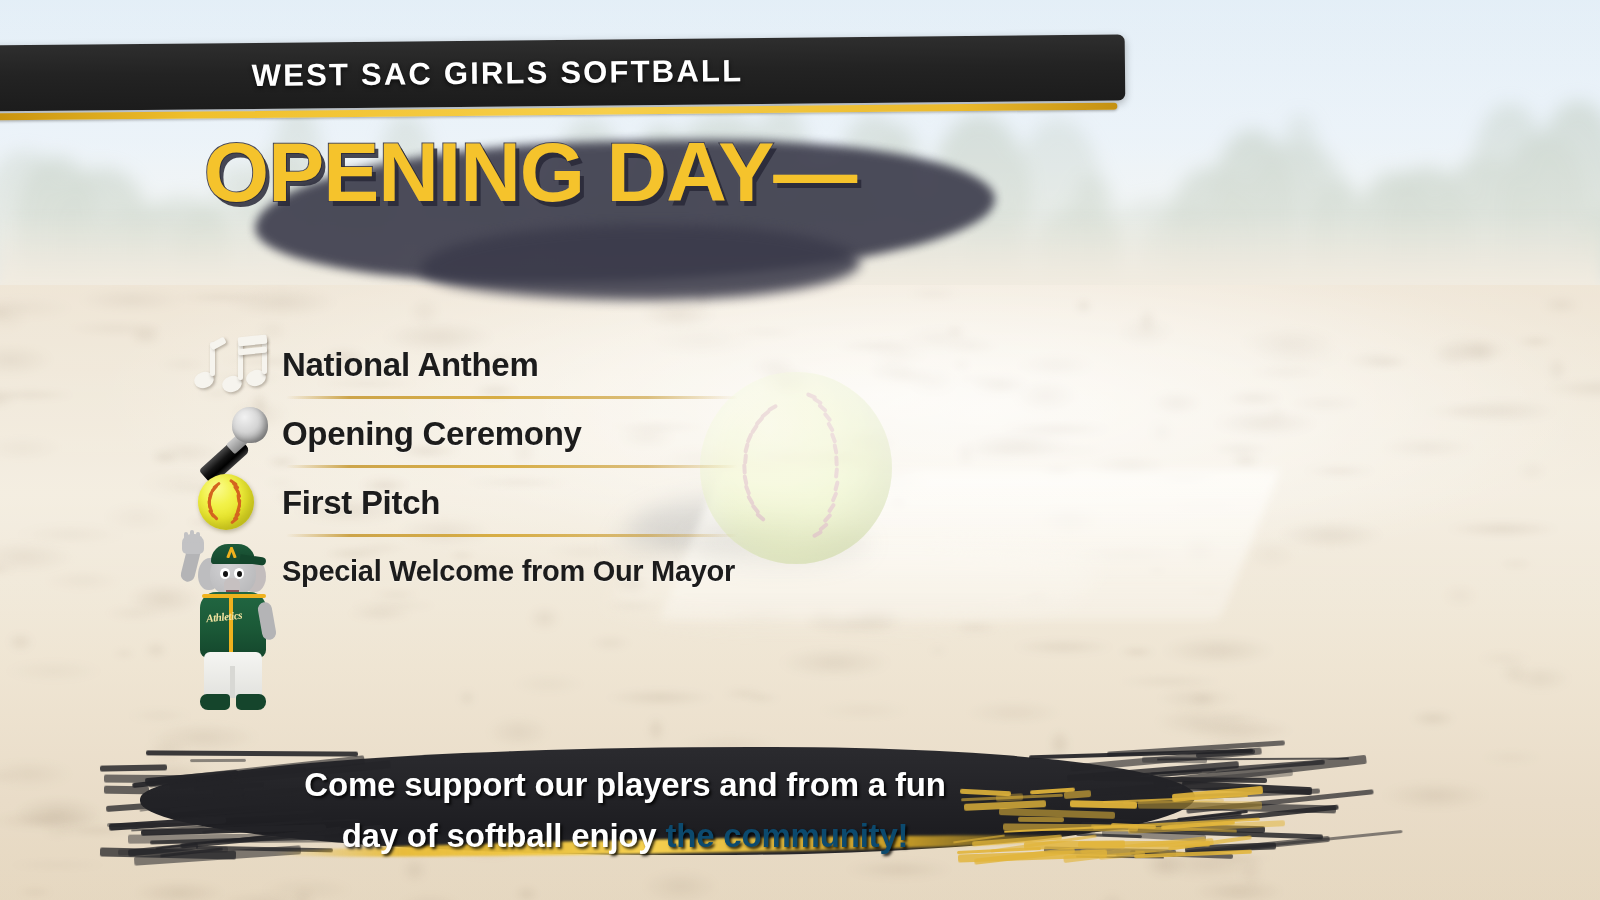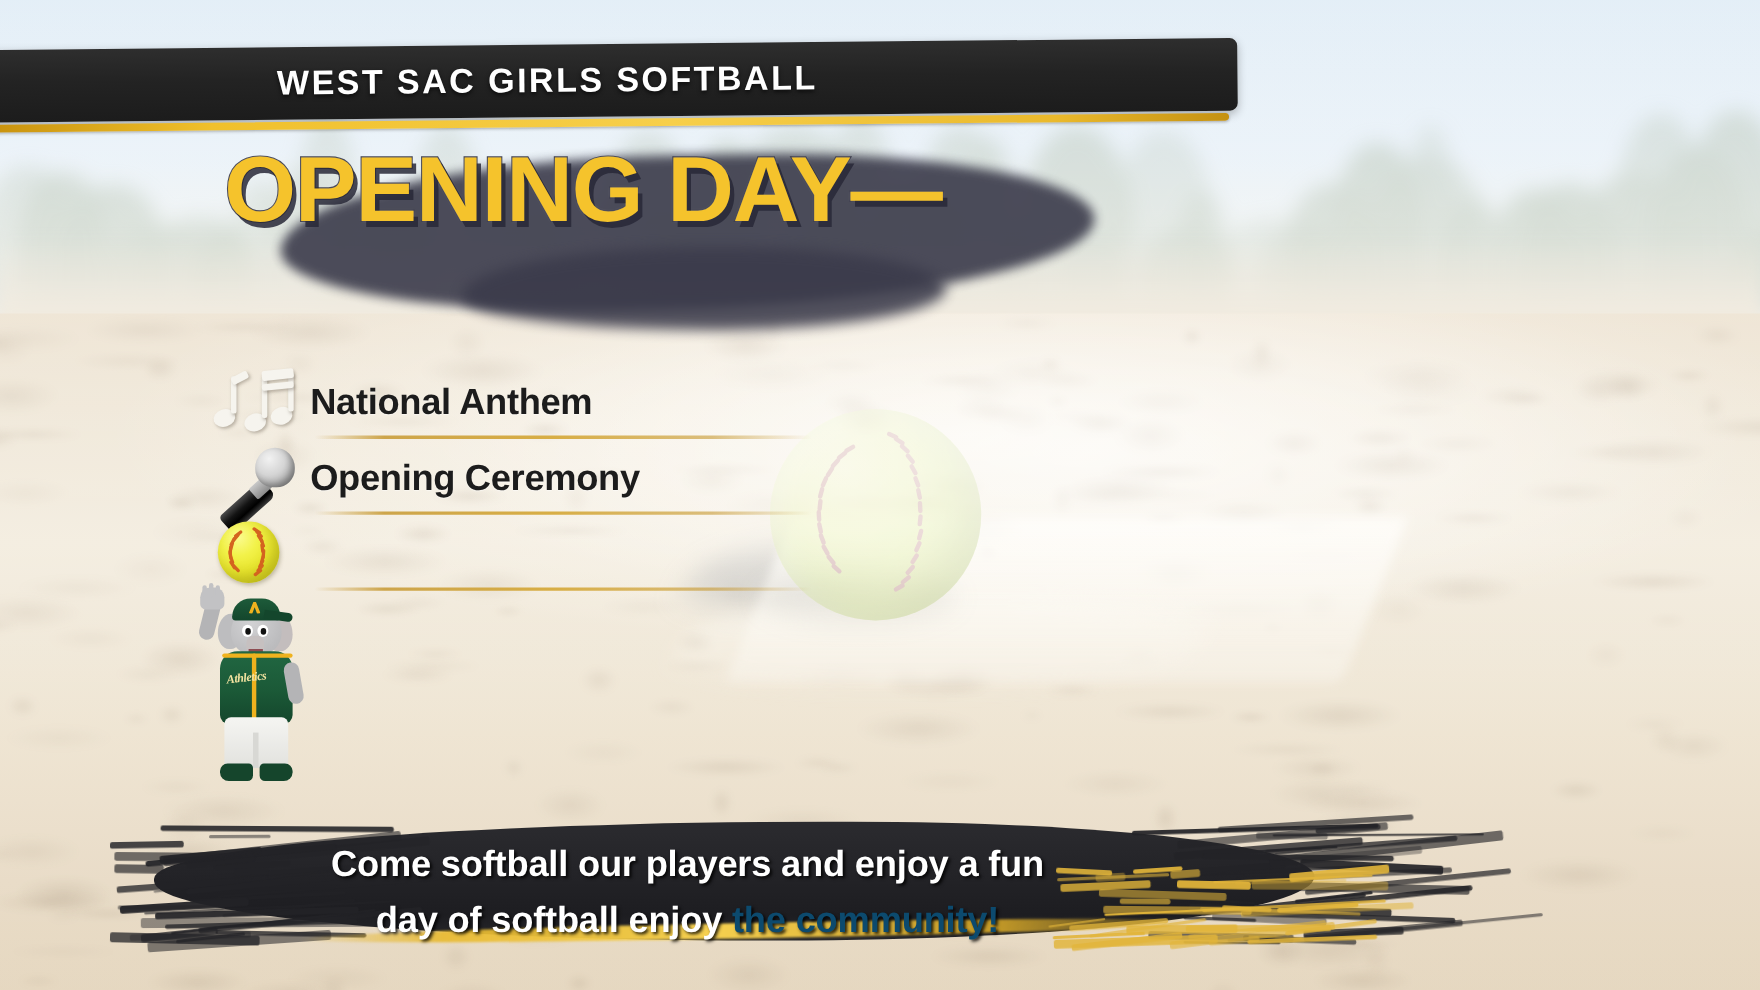--- a/index.html
+++ b/index.html
@@ -613,26 +613,28 @@
           <div class="sb-seam" style="left: 11.5152px; top: 12.9483px; transform: rotate(130deg);"></div>
           <div class="sb-seam" style="left: 9.45077px; top: 16.5px; transform: rotate(118deg);"></div>
           <div class="sb-seam" style="left: 8.02225px; top: 20.5106px; transform: rotate(106deg);"></div>
           <div class="sb-seam" style="left: 7.29203px; top: 24.8049px; transform: rotate(94deg);"></div>
           <div class="sb-seam" style="left: 7.29203px; top: 29.1951px; transform: rotate(82deg);"></div>
           <div class="sb-seam" style="left: 8.02225px; top: 33.4894px; transform: rotate(70deg);"></div>
           <div class="sb-seam" style="left: 9.45077px; top: 37.5px; transform: rotate(58deg);"></div>
           <div class="sb-seam" style="left: 11.5152px; top: 41.0517px; transform: rotate(46deg);"></div>
         </div>
     </div>
+    <div class="ag-label">First Pitch</div>
     <div class="divider"></div>
   </div>
 
 
   <div class="agenda-row small">
     <div class="ag-icon"></div>
+    <div class="ag-label">Special Welcome from Our Mayor</div>
   </div>
 
 </div>
 
 <div id="mascot">
 
   <div class="m-part" style="left:2px;  top:10px;  width:14px; height:40px; background:#b4b4b6; border-radius:7px; transform:rotate(14deg);"></div>
   <div class="m-part" style="left:0px;  top:2px;   width:22px; height:20px; background:#c2c2c4; border-radius:9px 9px 5px 5px;"></div>
   <div class="m-part" style="left:2px;  top:0px;   width:4px;  height:11px; background:#c2c2c4; border-radius:2px;"></div>
   <div class="m-part" style="left:8px;  top:-2px;  width:4px;  height:13px; background:#c2c2c4; border-radius:2px;"></div>
@@ -774,16 +776,16 @@
       <div class="gold-fray" style="width: 115.808px; height: 7.33233px; left: 878.743px; top: 74.5195px; opacity: 0.56652; transform: rotate(1.90067deg);"></div>
       <div class="gold-fray" style="width: 45.6957px; height: 4.90748px; left: 898.306px; top: 82.0873px; opacity: 0.643875; transform: rotate(0.532459deg);"></div>
       <div class="gold-fray" style="width: 124.195px; height: 7.76042px; left: 1017.96px; top: 66.3588px; opacity: 0.426322; transform: rotate(0.386471deg);"></div>
       <div class="gold-fray" style="width: 101.305px; height: 5.89113px; left: 854.376px; top: 118.001px; opacity: 0.780529; transform: rotate(-6.53729deg);"></div>
       <div class="gold-fray" style="width: 27.0267px; height: 7.29961px; left: 944.217px; top: 55.6795px; opacity: 0.623161; transform: rotate(-4.23884deg);"></div>
       <div class="gold-fray" style="width: 101.359px; height: 7.98588px; left: 904.151px; top: 106.062px; opacity: 0.820886; transform: rotate(-0.718158deg);"></div>
       <div class="gold-fray" style="width: 74.303px; height: 3.94992px; left: 1040.84px; top: 87.8151px; opacity: 0.94037; transform: rotate(-3.97526deg);"></div>
       <div class="gold-fray" style="width: 145.858px; height: 3.19174px; left: 970.962px; top: 91.6052px; opacity: 0.548281; transform: rotate(1.98987deg);"></div>
     </div>
   <div id="bottom-text">
-    <div>Come softball our players and enjoy a fun</div>
+    <div>Come support our players and from a fun</div>
     <div><span>day of softball enjoy </span><span class="hl">the community!</span></div>
   </div>
 </div>
 
 </body></html>

